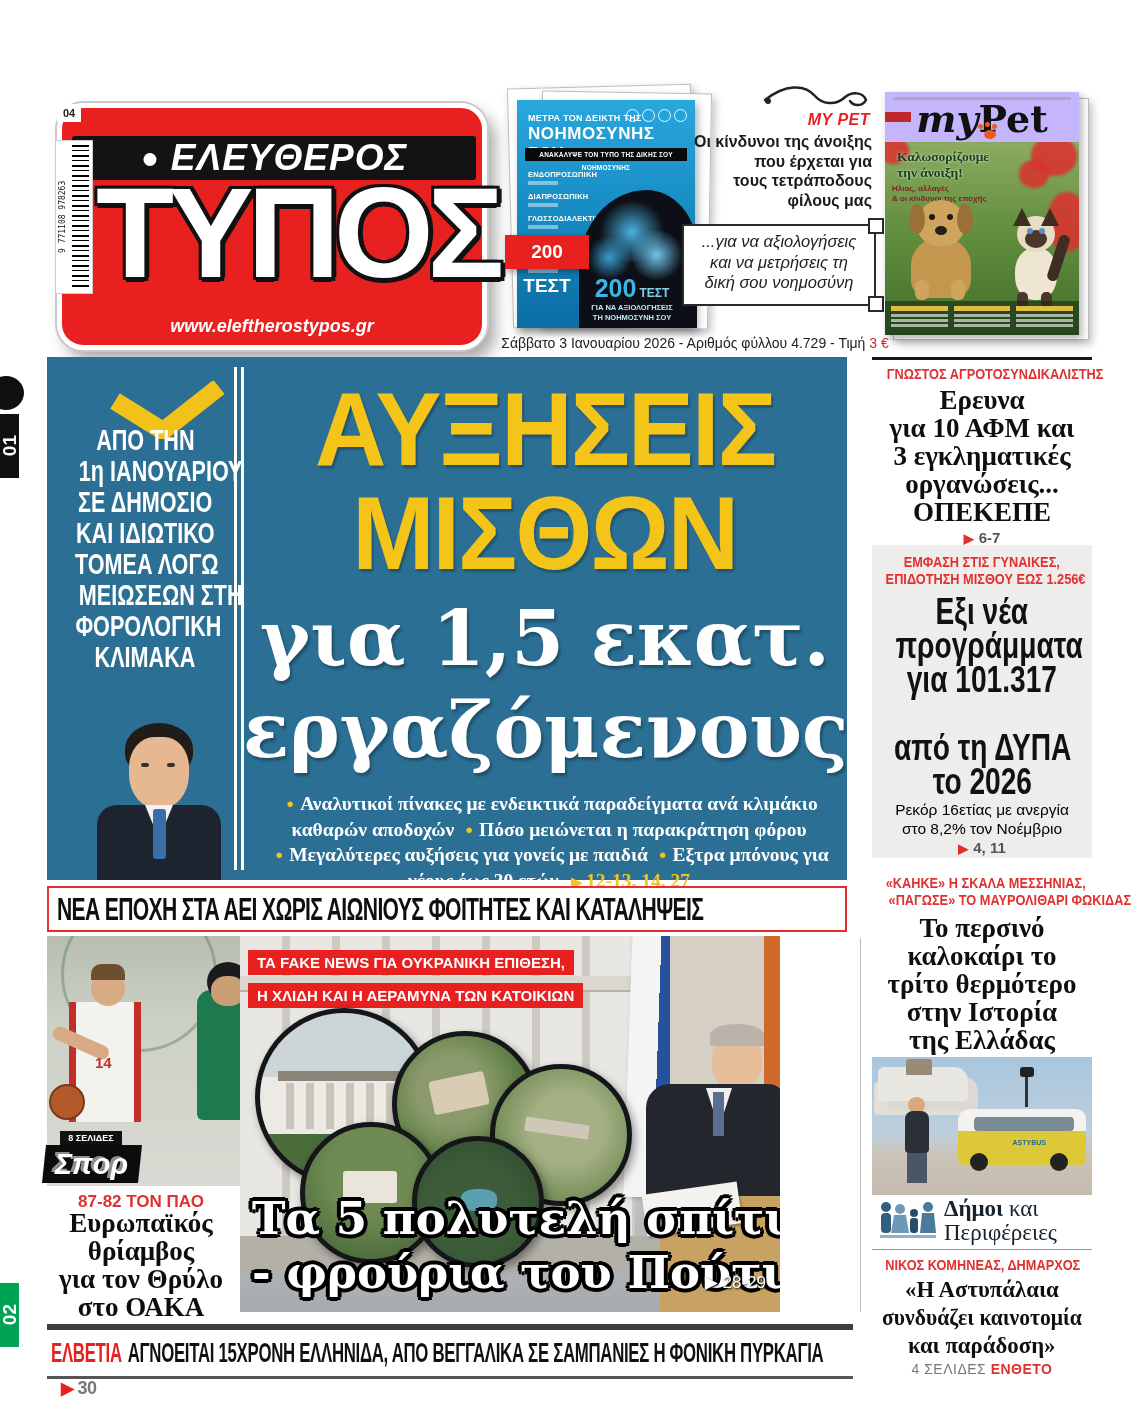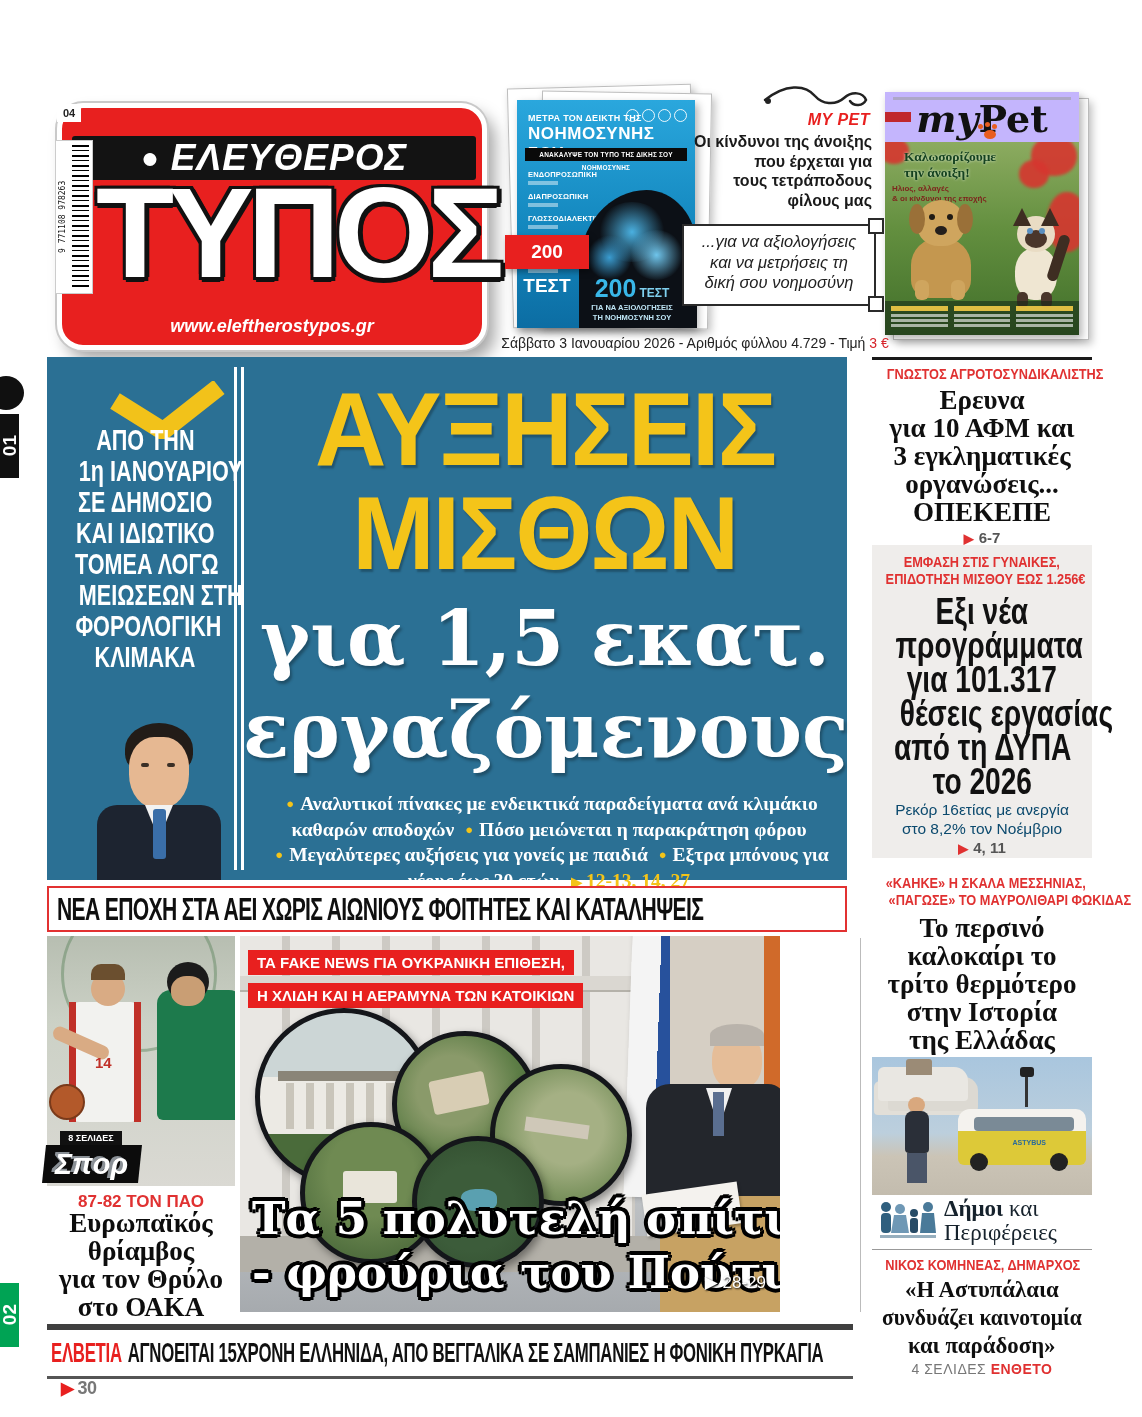--- a/index.html
+++ b/index.html
@@ -74,21 +74,21 @@
   .mp-topline{position:absolute;left:8px;right:8px;top:5px;height:3px;background:#9a9a9a;opacity:.55;}
   .mp-redchip{position:absolute;left:0;top:20px;width:26px;height:10px;background:#c0272d;}
   .mp-head{position:absolute;left:0;right:0;top:8px;text-align:center;color:#111;
         font-family:"DejaVu Serif",serif;font-weight:bold;font-size:38px;line-height:1;}
   .mp-head .it{font-style:italic;}
   .mp-paw{position:absolute;left:92px;top:30px;width:20px;height:16px;}
   .mp-paw i{position:absolute;background:#e85d1f;border-radius:50%;}
   .mp-photo{position:absolute;left:0;right:0;top:50px;bottom:0;
         background:linear-gradient(180deg,#8cab60 0%,#638f3f 45%,#416f2a 100%);overflow:hidden;}
   .tulip{position:absolute;background:#d6362f;border-radius:48%;filter:blur(1.5px);opacity:.9;}
-  .mp-headline{position:absolute;left:19px;top:7px;width:112px;color:#14421f;
+  .mp-headline{position:absolute;left:12px;top:7px;width:112px;color:#14421f;
         font-family:"Liberation Serif",serif;font-weight:bold;font-size:13.5px;line-height:1.15;
         text-shadow:0 0 3px rgba(255,255,255,.8);}
   .mp-sub{position:absolute;left:7px;top:42px;width:110px;color:#7e261d;font-weight:bold;font-size:8px;line-height:1.25;}
   .mp-strip{position:absolute;left:0;right:0;bottom:0;height:34px;background:rgba(18,36,20,.55);display:flex;gap:6px;padding:5px 6px;box-sizing:border-box;}
   .mp-col{flex:1;}
   .mp-col b{display:block;height:5px;background:#ffd24a;opacity:.85;margin-bottom:3px;}
   .mp-col i{display:block;height:3px;background:#fff;opacity:.6;margin-bottom:2px;}
   .puppy,.kitten{position:absolute;}
 
   
@@ -115,21 +115,21 @@
   .bullets .ar{color:#f4c419;font-size:14px;margin:0 4px 0 8px;}
 
   
   .aei{left:47px;top:886px;width:800px;height:46px;background:#fff;border:2px solid #e23131;box-sizing:border-box;}
   .aei-text{position:absolute;left:8px;top:3px;font-size:32px;font-weight:bold;color:#0f0f0f;letter-spacing:-1px;}
   .aei .ar{color:#e23131;font-size:19px;margin-left:12px;}
   .aei .pg{color:#8a8a8a;font-size:19px;font-weight:bold;margin-left:4px;}
 
   
   .bball{left:47px;top:936px;width:188px;height:250px;overflow:hidden;
-      background:linear-gradient(180deg,#b7beb1 0%,#ccd1c6 35%,#dad9d3 100%);}
+      background:linear-gradient(180deg,#b7beb1 0%,#ccd1c6 35%,#dad9d3 100%);padding-left:40px;}
   .court-arc{position:absolute;left:14px;top:-40px;width:150px;height:150px;border:3px solid rgba(90,130,90,.45);border-radius:50%;}
   .tag8{left:60px;top:1131px;width:62px;height:14px;background:#111;color:#fff;font-size:9px;
       font-weight:bold;text-align:center;line-height:14px;z-index:6;}
   .spor{left:44px;top:1145px;width:96px;height:38px;background:#0c0c0c;transform:skewX(-6deg);z-index:6;
       display:flex;align-items:center;justify-content:center;}
   .spor span{color:#fff;font-weight:bold;font-style:italic;font-size:29px;transform:skewX(6deg);
       text-shadow:-3px -2px 0 #8a9096;}
   .bb-kicker{left:47px;top:1192px;width:188px;text-align:center;color:#e03131;font-weight:bold;font-size:17px;}
   .bb-line{position:absolute;left:35px;width:212px;text-align:center;color:#0d0d0d;
       font-family:"Liberation Serif",serif;font-weight:bold;font-size:27px;line-height:1;}
@@ -158,21 +158,21 @@
   .rc-topline{position:absolute;left:0;right:0;top:0;height:3px;background:#1a1a1a;}
   .kick{position:absolute;left:0;width:220px;text-align:center;color:#e03131;font-weight:bold;font-size:14.5px;line-height:1.15;}
   .kick span{display:inline-block;transform:scaleX(.88);transform-origin:center;white-space:nowrap;}
   .serifline{position:absolute;left:-4px;width:228px;text-align:center;color:#0f0f0f;
       font-family:"Liberation Serif",serif;font-weight:bold;line-height:1;}
   .pages{position:absolute;left:0;width:220px;text-align:center;font-size:15px;font-weight:bold;color:#555;}
   .pages .ar{color:#e03131;font-size:13px;margin-right:5px;}
   .dypa-box{position:absolute;left:0;top:188px;width:220px;height:313px;background:#efedeb;}
   .dypa-line{position:absolute;left:-6px;width:232px;text-align:center;color:#111;font-weight:bold;font-size:37px;line-height:1;}
   .dypa-line span{display:inline-block;transform:scaleX(.76);transform-origin:center;white-space:nowrap;}
-  .dypa-sub{position:absolute;left:0;width:220px;text-align:center;color:#0c4a6e;font-size:15.5px;line-height:1.2;}
+  .dypa-sub{position:absolute;left:0;width:220px;text-align:center;color:#000000;font-size:15.5px;line-height:1.2;}
   .vanphoto{position:absolute;left:0;top:700px;width:220px;height:138px;background:linear-gradient(180deg,#a9c6de 0%,#bccfdd 55%,#cbc4b6 72%,#c3bcae 100%);overflow:hidden;}
   .dimoi{position:absolute;left:0;top:838px;width:220px;height:52px;background:#fff;}
   .dimoi-text{position:absolute;left:72px;top:2px;font-family:"Liberation Serif",serif;font-size:23px;color:#16222c;line-height:1.05;}
   .rc-hr{position:absolute;left:0;right:0;top:892px;height:1px;background:#999;}
   .asty-note{position:absolute;left:0;top:1004px;width:220px;text-align:center;font-size:14px;color:#777;letter-spacing:.5px;}
   .asty-note .red{color:#e03131;font-weight:bold;}
 
   
   .bstrip{left:47px;top:1324px;width:806px;height:50px;border-top:6px solid #404040;}
   .bstrip-text{position:absolute;left:4px;top:7px;font-size:28px;font-weight:bold;color:#111;letter-spacing:-.5px;}
@@ -457,21 +457,20 @@
     <div class="serifline" style="top:114px;font-size:27px;">οργανώσεις...</div>
     <div class="serifline" style="top:142px;font-size:27px;">ΟΠΕΚΕΠΕ</div>
     <div class="pages" style="top:172px;"><span class="ar">▶</span><span>6-7</span></div>
 
     <div class="dypa-box">
       <div class="kick" style="top:9px;"><span>ΕΜΦΑΣΗ ΣΤΙΣ ΓΥΝΑΙΚΕΣ,</span></div>
       <div class="kick" style="top:26px;"><span>ΕΠΙΔΟΤΗΣΗ ΜΙΣΘΟΥ ΕΩΣ 1.256€</span></div>
       <div class="dypa-line" style="top:48px;"><span>Εξι νέα</span></div>
       <div class="dypa-line" style="top:82px;"><span>προγράμματα</span></div>
       <div class="dypa-line" style="top:116px;"><span>για 101.317</span></div>
-      <div class="dypa-line" style="top:150px;"><span>θέσεις εργασίας</span></div>
       <div class="dypa-line" style="top:184px;"><span>από τη ΔΥΠΑ</span></div>
       <div class="dypa-line" style="top:218px;"><span>το 2026</span></div>
       <div class="dypa-sub" style="top:256px;">Ρεκόρ 16ετίας με ανεργία</div>
       <div class="dypa-sub" style="top:275px;">στο 8,2% τον Νοέμβριο</div>
       <div class="pages" style="top:294px;"><span class="ar">▶</span><span>4, 11</span></div>
     </div>
 
     <div class="kick" style="top:518px;"><span>«ΚΑΗΚΕ» Η ΣΚΑΛΑ ΜΕΣΣΗΝΙΑΣ,</span></div>
     <div class="kick" style="top:535px;"><span>«ΠΑΓΩΣΕ» ΤΟ ΜΑΥΡΟΛΙΘΑΡΙ ΦΩΚΙΔΑΣ</span></div>
     <div class="serifline" style="top:558px;font-size:27px;">Το περσινό</div>

